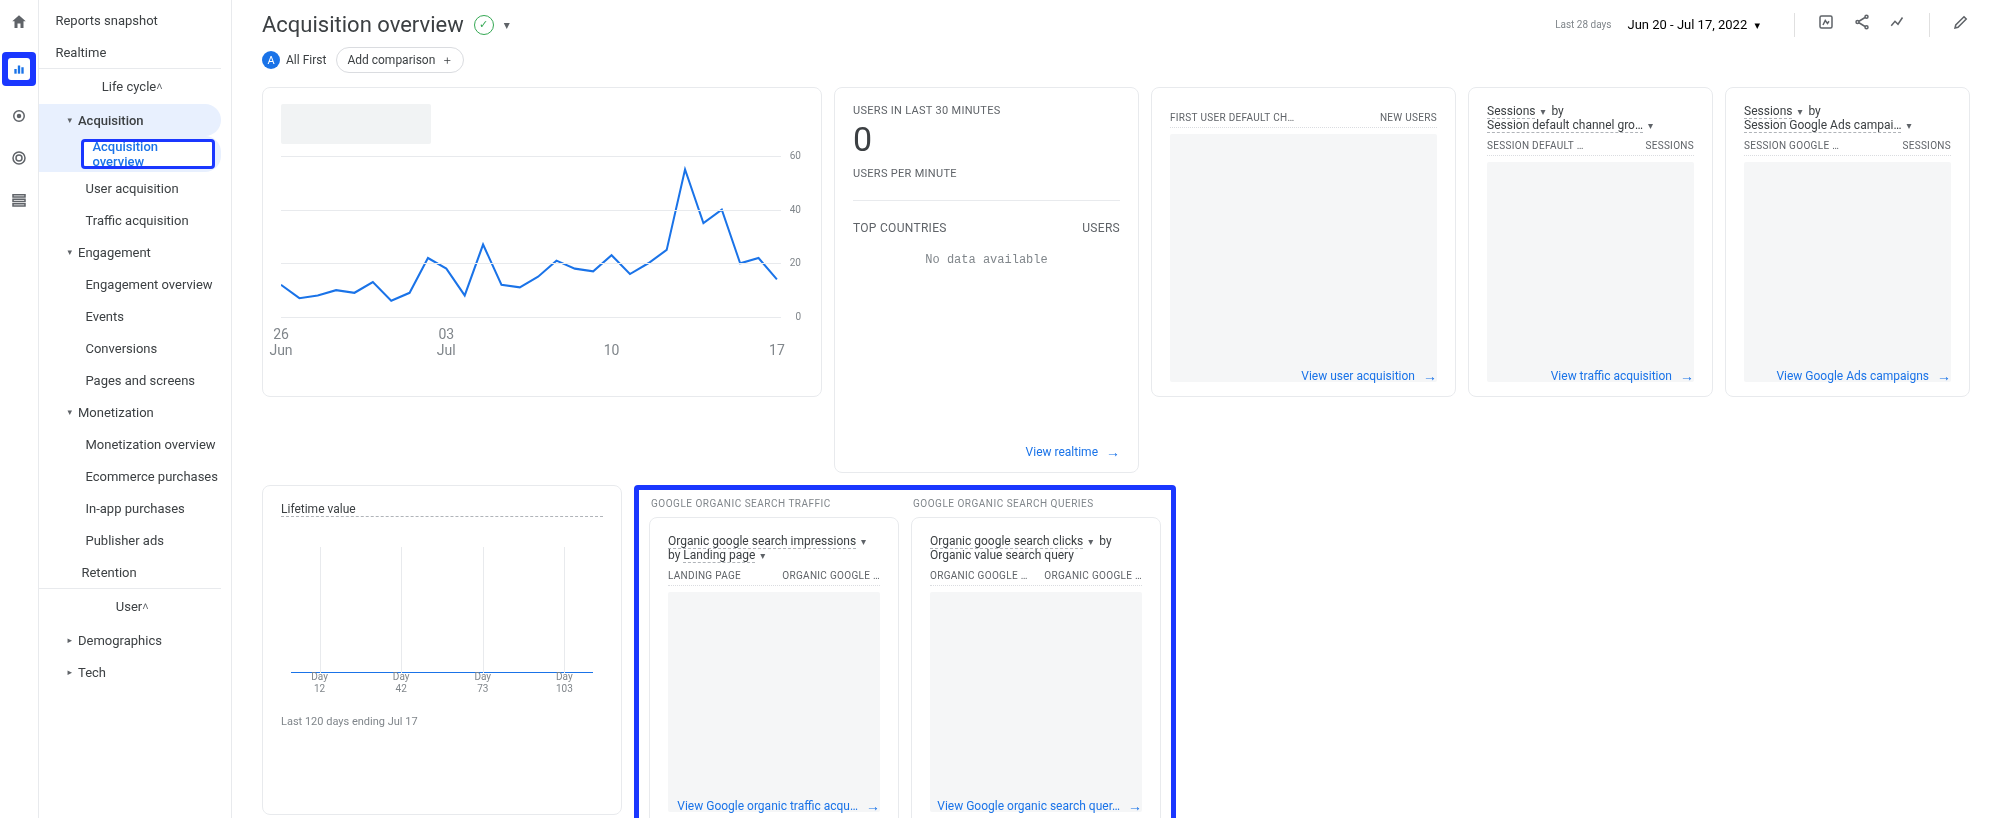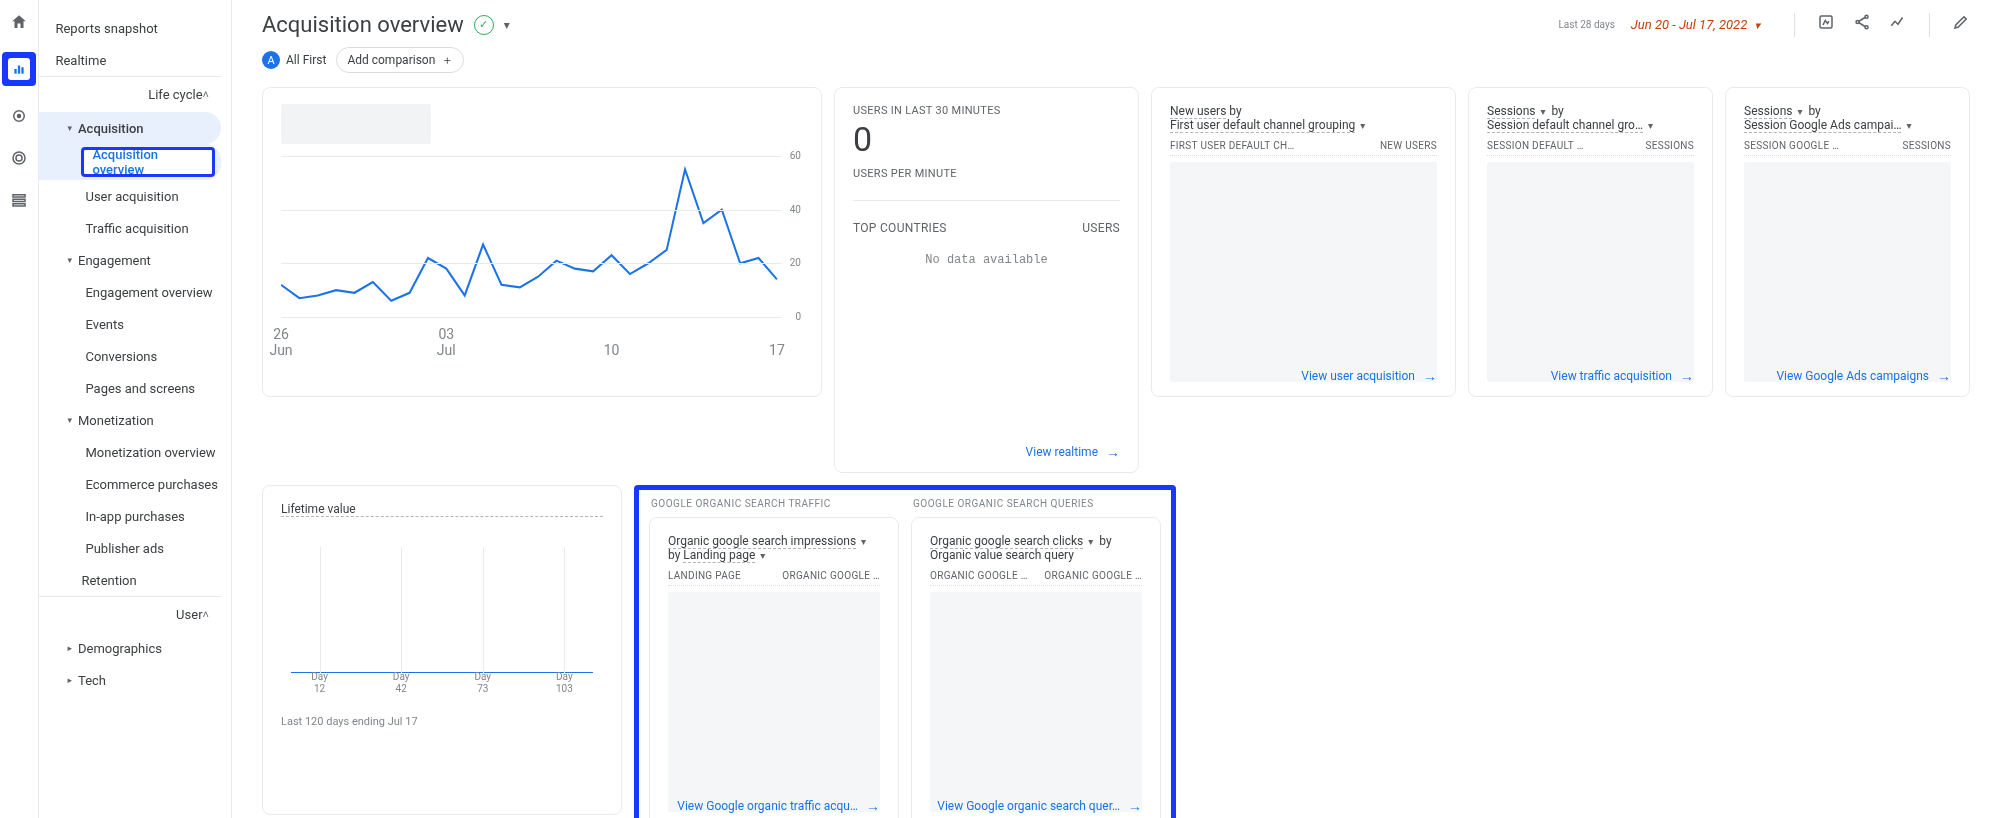--- a/index.html
+++ b/index.html
@@ -40,33 +40,33 @@
   .iconrail .rail-item.active .inner {
     width:22px; height:22px; background:#fff; border-radius:3px;
     display:flex; align-items:center; justify-content:center;
     color:#1a73e8;
   }
 
   
   .sidebar {
     width: 195px;
     border-right: 1px solid #e8eaed;
-    padding: 12px 10px 10px 0;
+    padding: 4px 10px 10px 0;
     overflow-y:auto;
   }
   .nav-item, .nav-sub, .nav-sub2 {
     display:flex; align-items:center;
     height:32px;
     padding-left:16px;
     cursor:pointer;
     color:#3c4043;
     font-size:13px;
   }
   .nav-section-hdr {
-    display:flex; align-items:center; justify-content:flex-end;
+    display:flex; align-items:center; justify-content:center;
     height:36px; padding:0 12px 0 16px;
     font-size:13px; color:#3c4043;
     border-top:1px solid #e8eaed;
     cursor:pointer;
   }
   .nav-section-hdr:first-of-type { border-top:none; }
   .nav-caret { font-size:11px; color:#5f6368; }
   .nav-sub { padding-left:28px; }
   .nav-sub .tri { font-size:9px; margin-right:6px; color:#5f6368;}
   .nav-sub2 { padding-left:46px; }
@@ -89,21 +89,21 @@
   }
   .title { font-size:22px; color:#3c4043; }
   .badge-check {
     width:20px; height:20px; border:1.5px solid #34a853; border-radius:50%;
     display:inline-flex; align-items:center; justify-content:center;
     color:#34a853; font-size:11px;
   }
   .top-caret { color:#5f6368; font-size:12px; cursor:pointer; }
   .topbar .spacer { flex:1; }
   .date-label { font-size:10px; color:#80868b; margin-right:6px;}
-  .date-range { font-size:13px; color:#c2410c; cursor:pointer;font-style:italic;}
+  .date-range { font-size:13px; color:#000000; cursor:pointer;}
   .top-icons { display:flex; gap:18px; margin-left:20px; }
   .top-icons .ticon { width:18px; height:18px; color:#5f6368; cursor:pointer;
     display:flex; align-items:center; justify-content:center; }
   .top-icons .divider { width:1px; background:#e0e0e0; height:24px; margin:0 4px;}
 
   .comparisons {
     display:flex; align-items:center; gap:10px;
     padding:6px 30px 14px 30px;
   }
   .chip-all {
@@ -361,26 +361,20 @@
             <span>Users</span>
           </div>
           <div class="no-data">No data available</div>
           <div class="card-footer-link">
             <span>View realtime</span>
               <span class="arrow">→</span>
           </div>
         </div>
 
         <div class="card" style="width:305px; height:310px;">
-          <div class="small-title">
-            <span class="dashed">New users</span>
-            <span>by</span><br>
-            <span class="dashed">First user default channel grouping</span>
-            <span class="drop">▾</span>
-          </div>
           <div class="col-headers">
             <span>First user default ch…</span>
             <span>New users</span>
           </div>
           <div class="placeholder-box" style="height:130px;"></div>
           <div class="card-footer-link">
             <span>View user acquisition</span>
               <span class="arrow">→</span>
           </div>
         </div>

